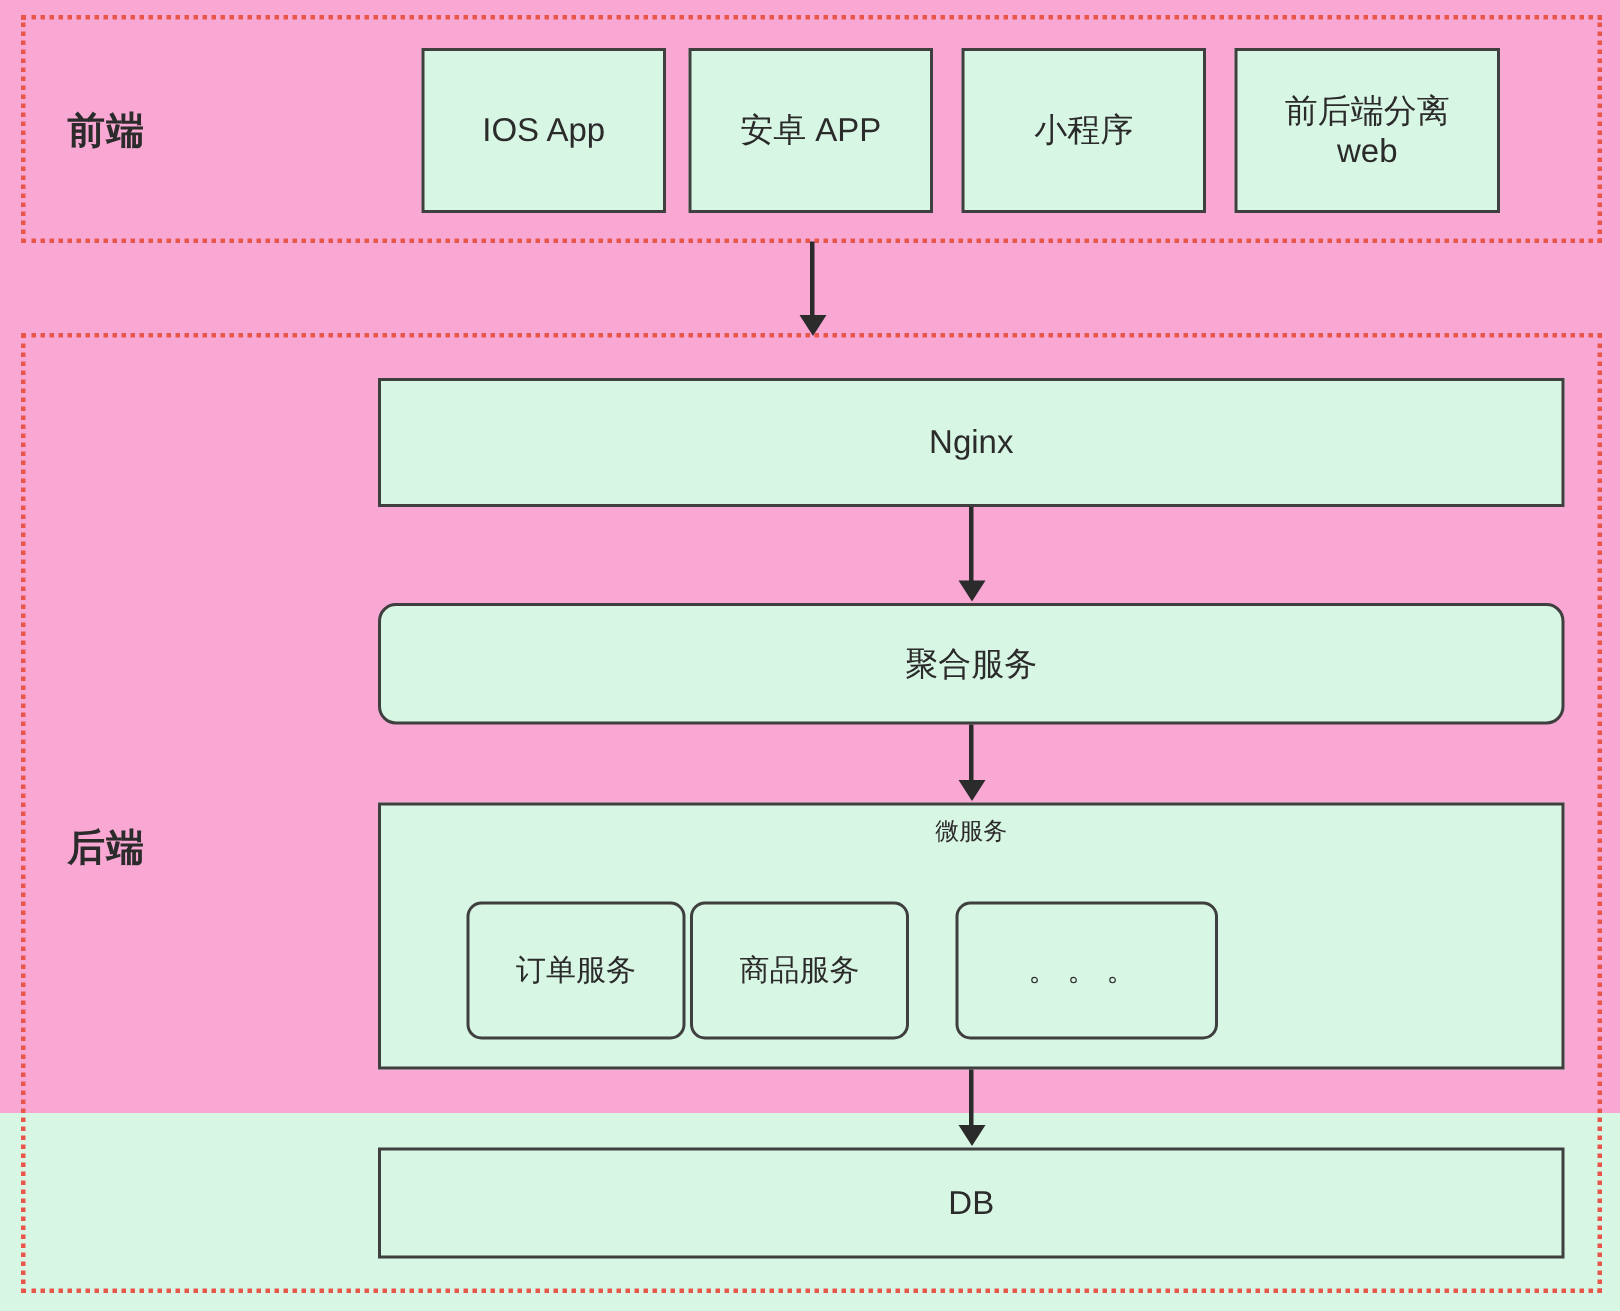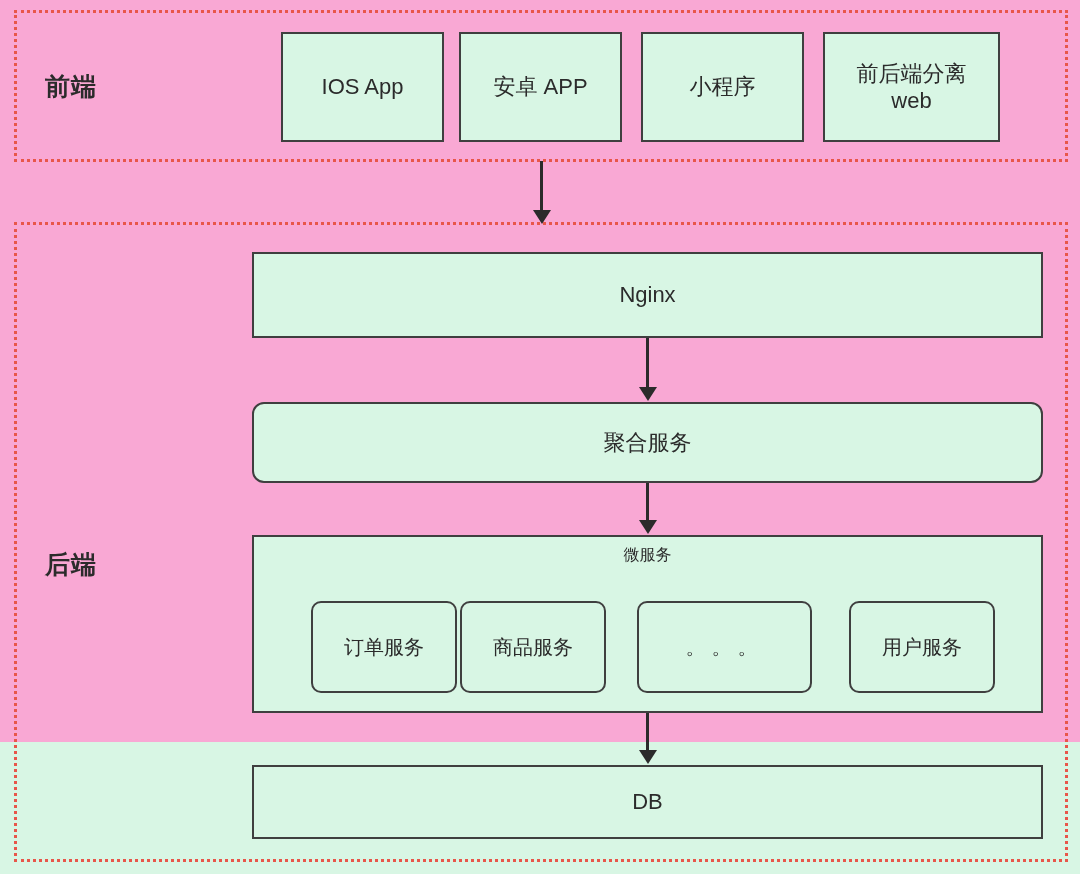--- a/index.html
+++ b/index.html
@@ -190,20 +190,19 @@
     <div id="micro-title">微服务</div>
 
     <div class="service" id="svc-order">订单服务</div>
 
     <div class="service" id="svc-goods">商品服务</div>
 
     <div class="service" id="svc-more">
       <span class="dots">。。。</span>
     </div>
 
-    <div class="service" id="svc-user">用户服务</div>
   </div>
 
   <div class="arrow" id="arrow-micro-db"></div>
 
   <div class="node" id="node-db">DB</div>
 
 </div>
 
 </body></html>

